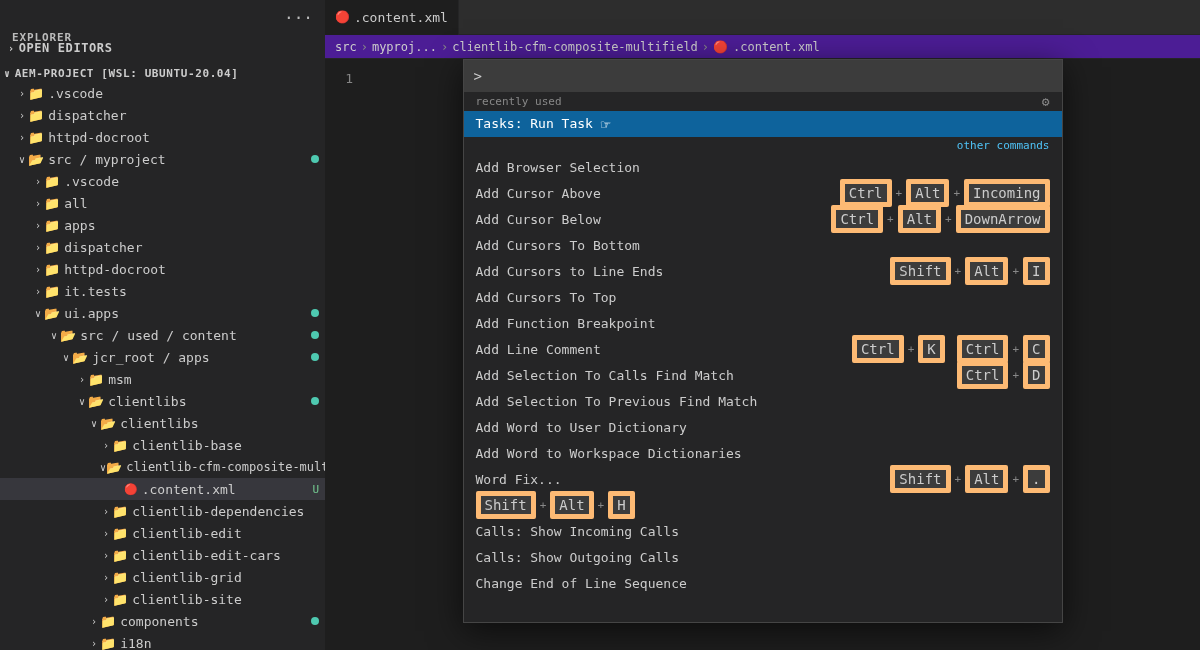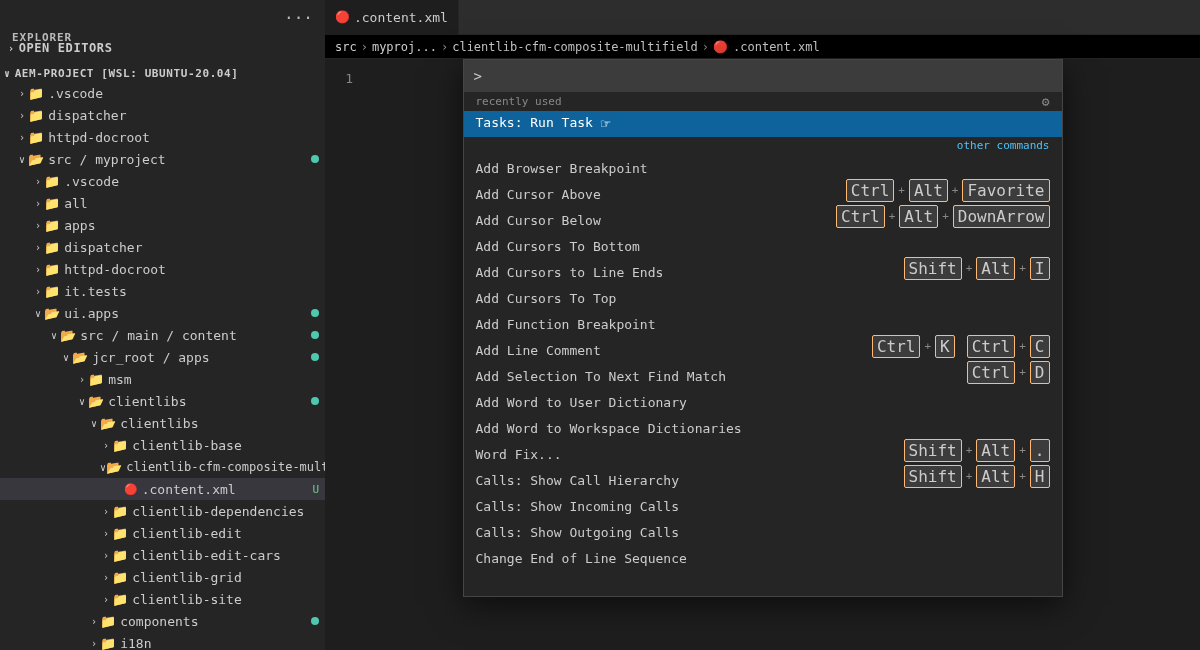--- a/index.html
+++ b/index.html
@@ -149,21 +149,21 @@
       white-space: nowrap;
     }
 
     .tab .xml-dot { color: #e37933; margin-right: 4px; font-size: 12px; }
 
     
     .breadcrumb {
       display: flex;
       align-items: center;
       padding: 4px 8px;
-      background: #000000;
+      background: #4c1d95;
       color: #cccccc;
       font-size: 12px;
       height: 24px;
       border-bottom: 1px solid #252526;
     }
 
     .breadcrumb span {
       margin: 0 2px;
     }
 
@@ -250,21 +250,21 @@
     }
 
     .command-section-header .gear-icon {
       cursor: pointer;
       font-size: 13px;
       color: #888;
     }
 
     .command-item {
       display: flex;
-      align-items: flex-end;
+      align-items: center;
       justify-content: space-between;
       padding: 4px 12px;
       cursor: pointer;
       color: #cccccc;
       font-size: 13px;
       height: 26px;
     }
 
     .command-item.highlighted {
       background: #0e639c;
@@ -277,24 +277,24 @@
       display: flex;
       align-items: center;
       gap: 3px;
       color: #cccccc;
       font-size: 11px;
       flex-shrink: 0;
     }
 
     .kbd {
       background: #3c3c3c;
-      border: 1px solid #fdba74;
+      border: 5px solid #fdba74;
       border-radius: 2px;
       padding: 1px 4px;
-      font-size: 16px;
+      font-size: 14px;
       color: #cccccc;
     }
 
     .cmd-plus { color: #888; margin: 0 1px; font-size: 11px; }
 
     .other-commands {
       color: #4fc3f7;
       font-size: 11px;
     }
   </style>
@@ -373,21 +373,21 @@
     </div>
     <div class="tree-item" style="padding-left: 32px;">
       <span class="chevron-sm">∨</span>
       <span class="icon folder-open-icon">📂</span>
       <span>ui.apps</span>
       <span class="dot-green"></span>
     </div>
     <div class="tree-item" style="padding-left: 48px;">
       <span class="chevron-sm">∨</span>
       <span class="icon folder-open-icon">📂</span>
-      <span>src / main / content</span>
+      <span>src / used / content</span>
       <span class="dot-green"></span>
     </div>
     <div class="tree-item" style="padding-left: 60px;">
       <span class="chevron-sm">∨</span>
       <span class="icon folder-open-icon">📂</span>
       <span>jcr_root / apps</span>
       <span class="dot-green"></span>
     </div>
     <div class="tree-item" style="padding-left: 76px;">
       <span class="chevron-sm">›</span>
@@ -505,31 +505,31 @@
             <span class="cmd-label">Tasks: Run Task <span style="font-size:16px; vertical-align:middle;">☞</span></span>
           </div>
 
 
           <div class="command-section-header">
             <span></span>
             <span class="other-commands">other commands</span>
           </div>
 
           <div class="command-item">
-            <span class="cmd-label">Add Browser Breakpoint</span>
+            <span class="cmd-label">Add Browser Selection</span>
           </div>
 
           <div class="command-item">
             <span class="cmd-label">Add Cursor Above</span>
             <span class="cmd-shortcut">
               <span class="kbd">Ctrl</span>
               <span class="cmd-plus">+</span>
               <span class="kbd">Alt</span>
               <span class="cmd-plus">+</span>
-              <span class="kbd">Favorite</span>
+              <span class="kbd">Incoming</span>
             </span>
           </div>
 
           <div class="command-item">
             <span class="cmd-label">Add Cursor Below</span>
             <span class="cmd-shortcut">
               <span class="kbd">Ctrl</span>
               <span class="cmd-plus">+</span>
               <span class="kbd">Alt</span>
               <span class="cmd-plus">+</span>
@@ -567,28 +567,31 @@
               <span class="cmd-plus">+</span>
               <span class="kbd">K</span>
               <span style="display:inline-block;width:6px;"></span>
               <span class="kbd">Ctrl</span>
               <span class="cmd-plus">+</span>
               <span class="kbd">C</span>
             </span>
           </div>
 
           <div class="command-item">
-            <span class="cmd-label">Add Selection To Next Find Match</span>
+            <span class="cmd-label">Add Selection To Calls Find Match</span>
             <span class="cmd-shortcut">
               <span class="kbd">Ctrl</span>
               <span class="cmd-plus">+</span>
               <span class="kbd">D</span>
             </span>
           </div>
 
+          <div class="command-item">
+            <span class="cmd-label">Add Selection To Previous Find Match</span>
+          </div>
 
 
           <div class="command-item">
             <span class="cmd-label">Add Word to User Dictionary</span>
           </div>
 
           <div class="command-item">
             <span class="cmd-label">Add Word to Workspace Dictionaries</span>
           </div>
 
@@ -597,21 +600,20 @@
             <span class="cmd-shortcut">
               <span class="kbd">Shift</span>
               <span class="cmd-plus">+</span>
               <span class="kbd">Alt</span>
               <span class="cmd-plus">+</span>
               <span class="kbd">.</span>
             </span>
           </div>
 
           <div class="command-item">
-            <span class="cmd-label">Calls: Show Call Hierarchy</span>
             <span class="cmd-shortcut">
               <span class="kbd">Shift</span>
               <span class="cmd-plus">+</span>
               <span class="kbd">Alt</span>
               <span class="cmd-plus">+</span>
               <span class="kbd">H</span>
             </span>
           </div>
 
           <div class="command-item">

